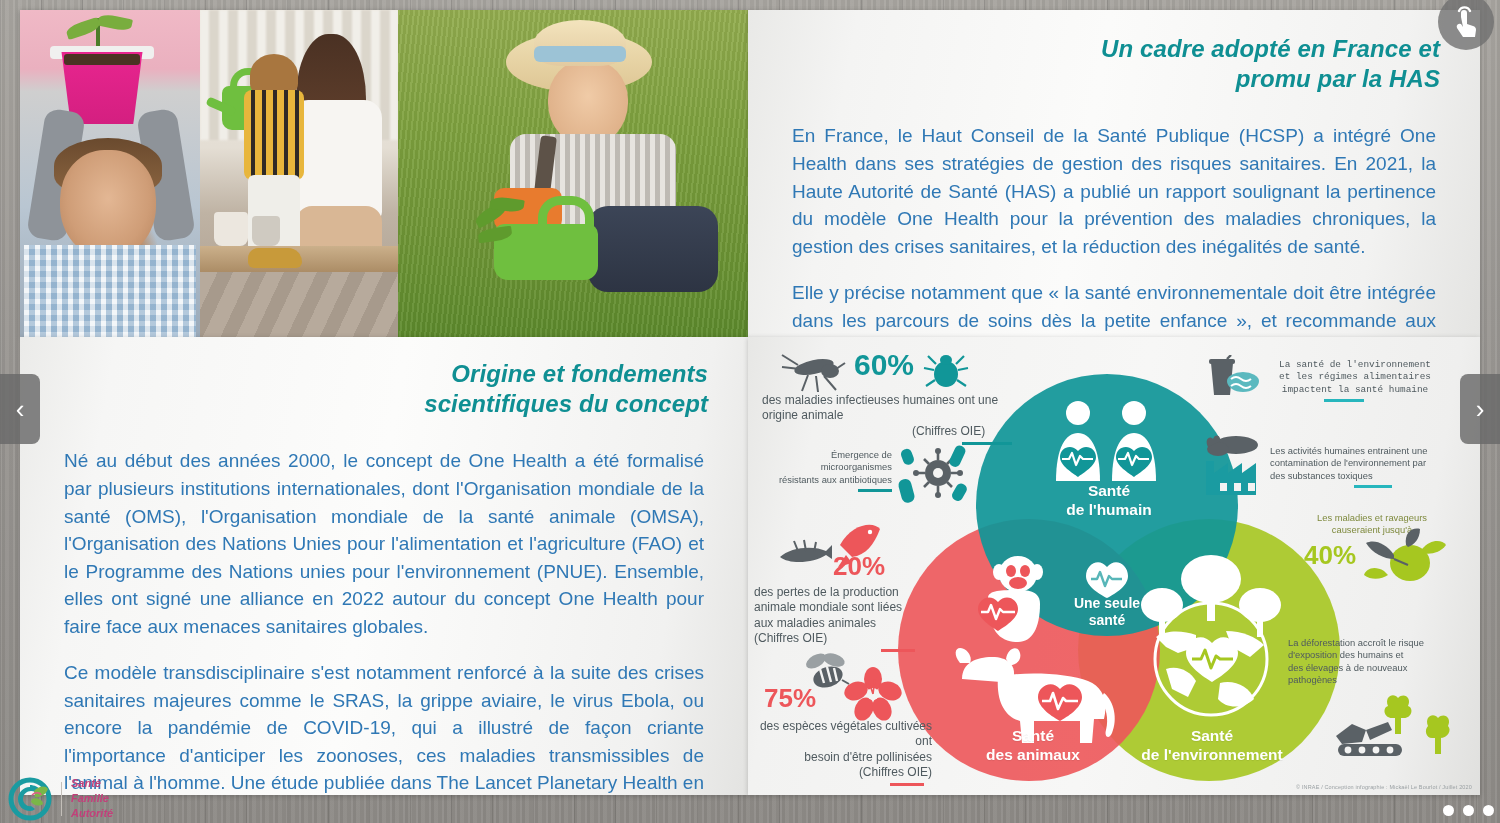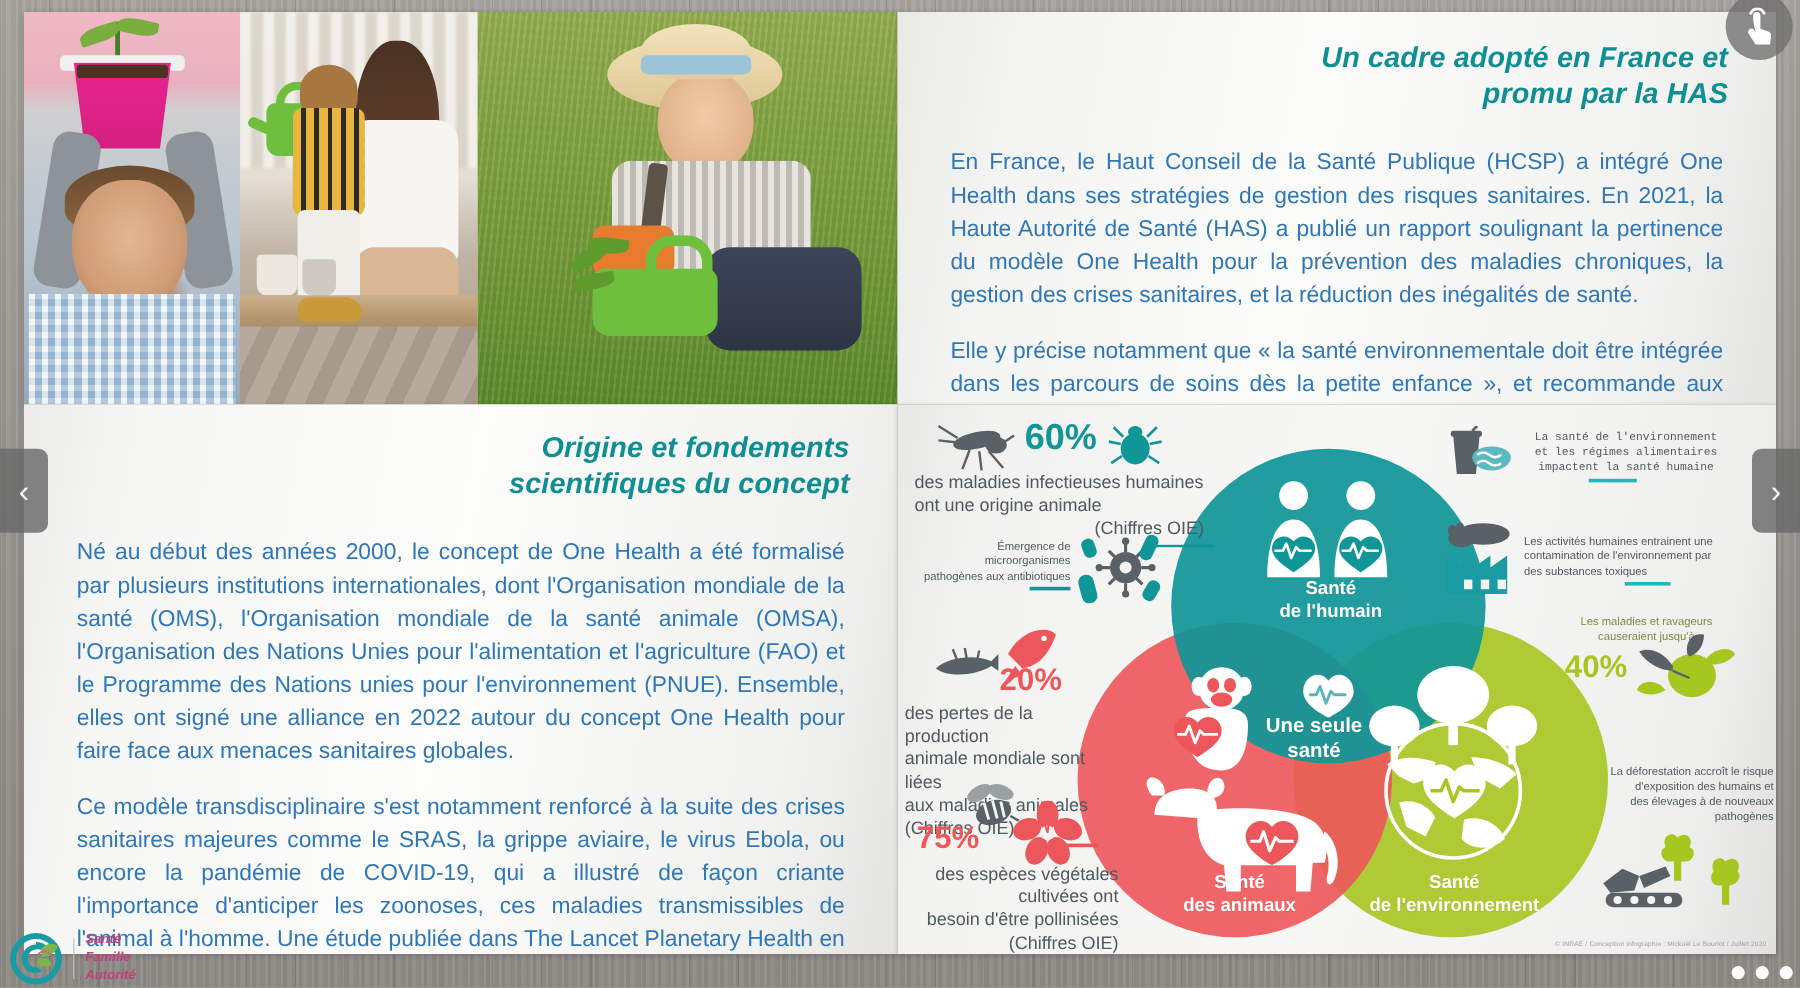--- a/index.html
+++ b/index.html
@@ -264,24 +264,24 @@
   #venn-animal{ left:150px; top:182px; width:262px; height:262px; background:rgba(237,86,90,.90); }
   #venn-env{ left:330px; top:182px; width:262px; height:262px; background:rgba(166,199,32,.90); }
 
   .venn-label{
     position:absolute; color:#fff; text-align:center; font-weight:bold;
     font-size:15.5px; line-height:1.22; text-shadow:0 1px 1px rgba(0,0,0,.08);
   }
   #label-human{ left:286px; top:145px; width:150px; }
   #label-animal{ left:205px; top:390px; width:160px; }
   #label-env{ left:372px; top:390px; width:184px; }
-  #label-center{ left:292px; top:258px; width:110px; font-size:17px; }
+  #label-center{ left:304px; top:258px; width:110px; font-size:14px; }
 
   .stat-num{ font-weight:bold; line-height:1;text-align:center; }
-  .stat-cap{ font-size:15px; line-height:1.28; color:#4f5a5f; }
+  .stat-cap{ font-size:12px; line-height:1.28; color:#4f5a5f; }
   .annot{ position:absolute; font-size:9.4px; line-height:1.32; color:#4f5a5f; }
   .rule{ display:block; height:2.5px; margin-top:3px; }
 
   
   .nav-arrow{
     position:absolute; width:40px; height:70px;
     background:rgba(105,105,105,.82);
     display:flex; align-items:center; justify-content:center;
     color:#fff; font-size:26px; cursor:pointer; user-select:none;
   }
@@ -480,21 +480,21 @@
         <path d="M14 16 l-8-8 M34 16 l8-8 M12 22 l-10-2 M36 22 l10-2 M13 32 l-9 6 M35 32 l9 6" stroke="#119698" stroke-width="2.2" fill="none"></path>
       </svg>
       <div class="stat-cap" style="position:absolute;left:14px;top:56px;width:250px;text-align:left;">
         <span>des maladies infectieuses humaines ont une origine animale</span><br>
         <span style="display:inline-block;margin-left:150px;">(Chiffres OIE)</span>
         <span class="rule" style="width:50px;margin-left:200px;background:#119698;"></span>
       </div>
 
       <div class="annot" style="left:12px;top:112px;width:132px;text-align:right;">
         <span>Émergence de microorganismes</span><br>
-        <span>pathogènes aux antibiotiques</span>
+        <span>résistants aux antibiotiques</span>
         <span class="rule" style="width:34px;margin-left:auto;background:#119698;"></span>
       </div>
       <svg style="position:absolute;left:148px;top:100px;" width="80" height="72" viewBox="0 0 80 72">
         <circle cx="42" cy="36" r="13" fill="#5a6166"></circle>
         <circle cx="42" cy="36" r="5" fill="#f3f3f2"></circle>
         <g stroke="#5a6166" stroke-width="2.6">
           <path d="M42 23 v-7 M42 49 v7 M29 36 h-7 M55 36 h7 M33 27 l-5-5 M51 27 l5-5 M33 45 l-5 5 M51 45 l5 5"></path>
         </g>
         <g fill="#5a6166">
           <circle cx="42" cy="14" r="3"></circle>
@@ -593,21 +593,21 @@
       <div class="stat-num" style="position:absolute;left:556px;top:205px;font-size:26px;color:#a6c720;">40%</div>
       <svg style="position:absolute;left:612px;top:188px;" width="86" height="60" viewBox="0 0 86 60">
         <ellipse cx="50" cy="38" rx="20" ry="18" fill="#a6c720"></ellipse>
         <path d="M34 30 C26 18 14 14 6 18 C12 28 24 34 34 34 Z" fill="#5a6166"></path>
         <path d="M46 20 C44 8 52 2 60 4 C60 14 54 20 48 22 Z" fill="#5a6166"></path>
         <path d="M62 24 C70 14 82 14 86 20 C80 28 70 30 62 28 Z" fill="#a6c720"></path>
         <path d="M24 46 C14 40 6 44 4 50 C12 56 22 54 28 50 Z" fill="#a6c720"></path>
         <path d="M34 34 l14 6" stroke="#5a6166" stroke-width="2"></path>
       </svg>
 
-      <div class="annot" style="left:540px;top:300px;width:190px;text-align:right;">
+      <div class="annot" style="left:540px;top:300px;width:190px;text-align:left;">
         <span>La déforestation accroît le risque</span><br>
         <span>d'exposition des humains et</span><br>
         <span>des élevages à de nouveaux</span><br>
         <span>pathogènes</span>
       </div>
       <svg style="position:absolute;left:584px;top:355px;" width="120" height="72" viewBox="0 0 120 72">
         <path d="M56 14 C52 4 62 0 66 6 C72 0 80 6 76 14 C82 16 80 26 72 26 L60 26 C52 26 50 16 56 14 Z" fill="#a6c720"></path>
         <rect x="63" y="24" width="6" height="18" fill="#a6c720"></rect>
         <path d="M4 44 L20 32 L34 38 L30 50 L10 52 Z" fill="#5a6166"></path>
         <path d="M34 38 l22-8 l4 8 l-22 10z" fill="#5a6166"></path>

